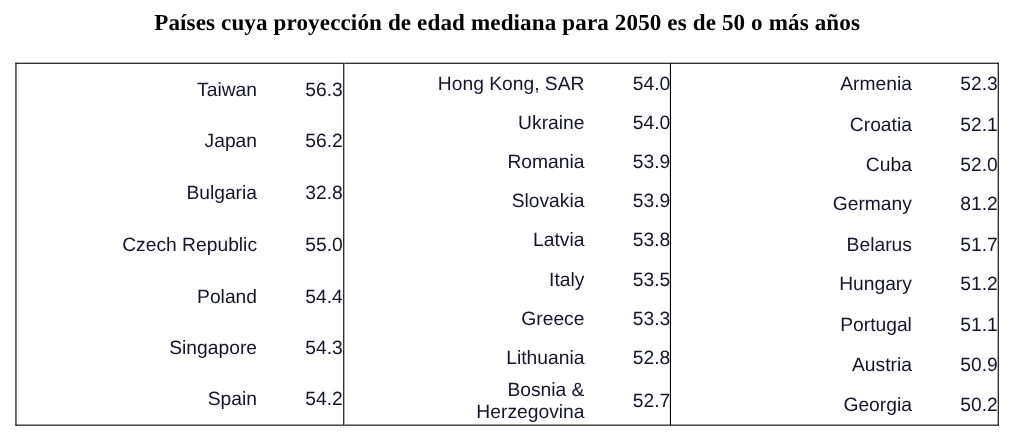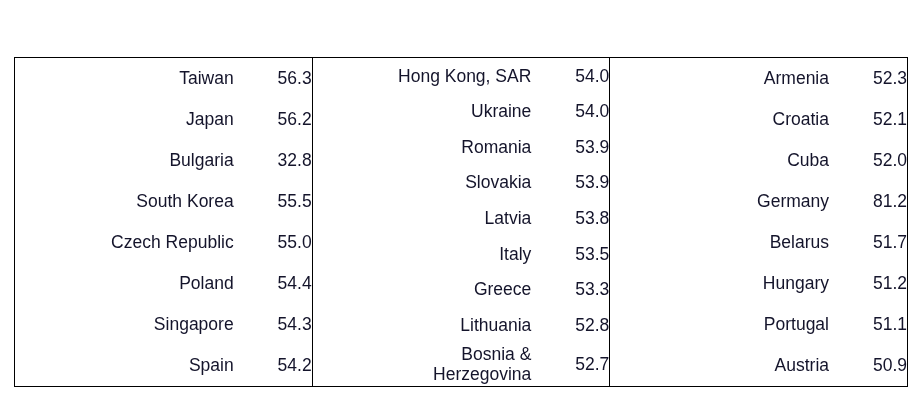--- a/index.html
+++ b/index.html
@@ -83,44 +83,41 @@
   .wrapname .l2 {
     display: block;
     padding-left: 14px;
   }
 </style>
 </head>
 <body>
 
 <div class="page">
 
+  <div class="title">Países cuya proyección de edad mediana para 2050 es de 50 o más años</div>
 
   <div class="table-wrap">
     <table class="data">
       <tbody>
           <tr>
 
         <td class="colcell">
           <table class="inner">
             <tbody>
                   <tr>
               <td class="name">Taiwan</td>
               <td class="value">56.3</td>
             </tr>
             <tr>
               <td class="name">Japan</td>
               <td class="value">56.2</td>
             </tr>
             <tr>
               <td class="name">Bulgaria</td>
               <td class="value">32.8</td>
-            </tr>
-            <tr>
-              <td class="name">South Korea</td>
-              <td class="value">55.5</td>
             </tr>
             <tr>
               <td class="name">Czech Republic</td>
               <td class="value">55.0</td>
             </tr>
             <tr>
               <td class="name">Poland</td>
               <td class="value">54.4</td>
             </tr>
             <tr>
@@ -211,20 +208,24 @@
               <td class="value">51.2</td>
             </tr>
             <tr>
               <td class="name">Portugal</td>
               <td class="value">51.1</td>
             </tr>
             <tr>
               <td class="name">Austria</td>
               <td class="value">50.9</td>
             </tr>
+            <tr>
+              <td class="name">Georgia</td>
+              <td class="value">50.2</td>
+            </tr>
           </tbody>
               </table>
         </td>
       </tr>
     </tbody>
       </table>
   </div>
 
 </div>
 

